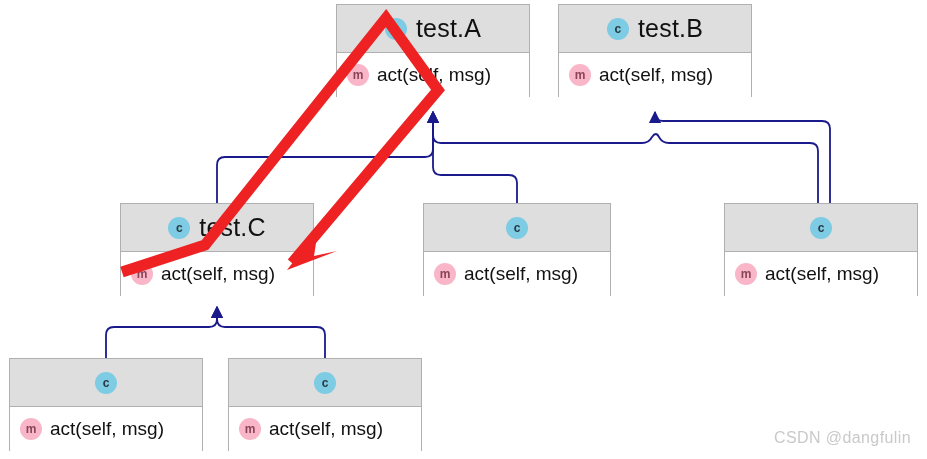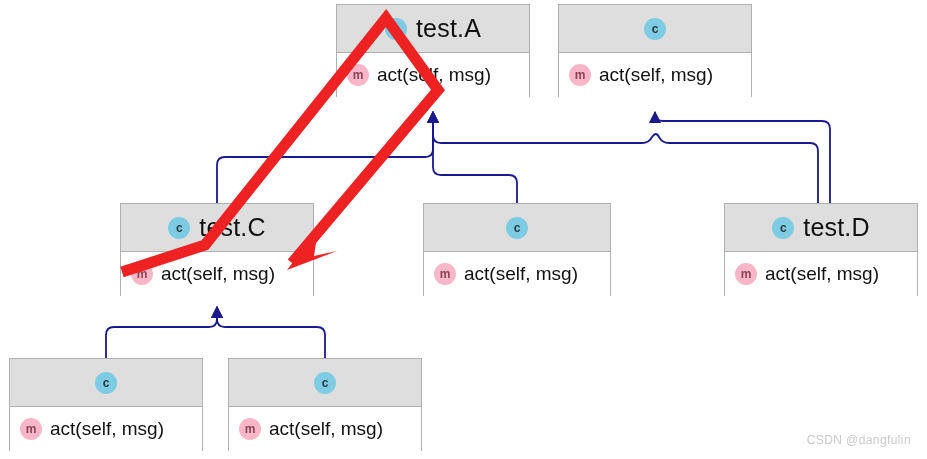--- a/index.html
+++ b/index.html
@@ -87,21 +87,21 @@
     height: 22px;
     background: #f8b6c8;
     color: #8a4458;
     font-size: 12px;
   }
   #watermark {
     position: absolute;
     right: 16px;
     bottom: 12px;
     z-index: 4;
-    font-size: 12px;
+    font-size: 16px;
     color: #c9c9c9;
     white-space: nowrap;
     letter-spacing: 0.4px;
   }
 </style>
 </head>
 <body>
 
 <div id="canvas">
 
@@ -137,20 +137,21 @@
     </div>
     <div class="node-body">
       <span class="badge badge-method">m</span>
       <span class="member-name">act(self, msg)</span>
     </div>
   </div>
 
   <div class="node" style="left:558px; top:4px; width:194px; height:93px;">
     <div class="node-header">
       <span class="badge badge-class">c</span>
+      <span class="class-name">test.B</span>
     </div>
     <div class="node-body">
       <span class="badge badge-method">m</span>
       <span class="member-name">act(self, msg)</span>
     </div>
   </div>
 
   <div class="node" style="left:120px; top:203px; width:194px; height:93px;">
     <div class="node-header">
       <span class="badge badge-class">c</span>
@@ -168,21 +169,20 @@
     </div>
     <div class="node-body">
       <span class="badge badge-method">m</span>
       <span class="member-name">act(self, msg)</span>
     </div>
   </div>
 
   <div class="node" style="left:724px; top:203px; width:194px; height:93px;">
     <div class="node-header">
       <span class="badge badge-class">c</span>
-      <span class="class-name">test.D</span>
     </div>
     <div class="node-body">
       <span class="badge badge-method">m</span>
       <span class="member-name">act(self, msg)</span>
     </div>
   </div>
 
   <div class="node" style="left:9px; top:358px; width:194px; height:93px;">
     <div class="node-header">
       <span class="badge badge-class">c</span>

